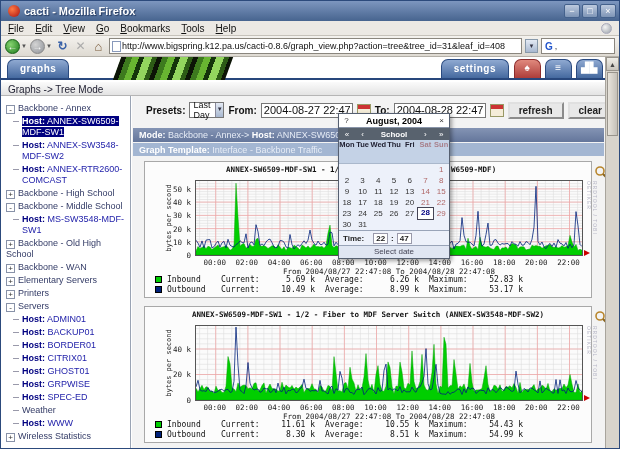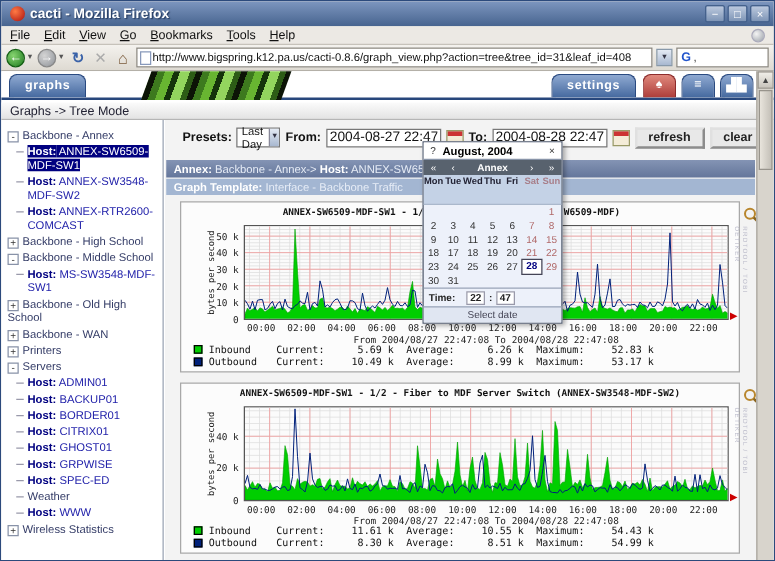--- a/index.html
+++ b/index.html
@@ -64,36 +64,36 @@
 .bar-t{color:#e6ecf6}
 
 .graph-panel{position:absolute;left:12px;width:448px;height:137px;background:#fcfcfc;border:1px solid #a8a8a8}
 .g-title{position:absolute;top:3px;left:0;width:100%;text-align:center;font:bold 7.5px "DejaVu Sans Mono",monospace;color:#111;white-space:nowrap}
 .g-title-left{position:absolute;top:3px;left:0;width:194px;text-align:right;font:bold 7.5px "DejaVu Sans Mono",monospace;color:#111;white-space:nowrap;overflow:hidden}
 .g-title-right{position:absolute;top:3px;left:306px;font:bold 7.5px "DejaVu Sans Mono",monospace;color:#111;white-space:nowrap}
 .ylabel{position:absolute;left:24px;top:56px;transform:translate(-50%,-50%) rotate(-90deg);font:7px "DejaVu Sans Mono",monospace;color:#222;white-space:nowrap}
 .plot{position:absolute;top:18px;left:50px;width:388px;height:76px;border:1px solid #555;background:#fbfbfb}
 .x-arrow{position:absolute;left:439px;top:88px;width:0;height:0;border-top:3px solid transparent;border-bottom:3px solid transparent;border-left:6px solid #c00}
 .ytick{position:absolute;left:0;width:46px;text-align:right;font:7.5px "DejaVu Sans Mono",monospace;color:#222}
-.xtick{position:absolute;top:96px;width:34px;text-align:left;font:7.5px "DejaVu Sans Mono",monospace;color:#222}
+.xtick{position:absolute;top:96px;width:34px;text-align:center;font:7.5px "DejaVu Sans Mono",monospace;color:#222}
 .g-foot{position:absolute;top:105px;left:50px;width:388px;text-align:center;font:7.5px "DejaVu Sans Mono",monospace;color:#222}
 .leg-row{position:absolute;left:10px;display:flex;align-items:center;font:8px "DejaVu Sans Mono",monospace;color:#111}
 .leg-sq{width:7px;height:7px;border:1px solid #000;margin-right:5px;flex:none}
 .leg-name{width:54px}.leg-lbl{width:48px}.leg-val{width:46px;text-align:right;margin-right:10px}
 .watermark{position:absolute;left:441px;top:19px;height:74px;writing-mode:vertical-rl;font-size:5px;color:#b8b8c8;letter-spacing:1px;overflow:hidden}
 .magnifier{position:absolute;left:462px;width:14px;height:14px}
 
 .scrollbar{position:absolute;top:0;right:0;width:14px;height:100%;background:#d8d4cc;border-left:1px solid #a8a49c}
 .sb-btn{height:14px;background:linear-gradient(#f0eee8,#c8c4bc);border:1px solid #98948c;text-align:center;font-size:7px;line-height:13px;color:#444}
 .sb-thumb{position:absolute;top:15px;left:1px;right:1px;height:64px;background:linear-gradient(90deg,#e8e4dc,#c4c0b8);border:1px solid #98948c}
 
 .calendar{position:absolute;left:337px;top:56px;width:112px;background:#edf1fa;border:1px solid #555f70;box-shadow:2px 2px 4px rgba(0,0,0,.35);z-index:50}
 .cal-header{display:flex;background:#fff;border-bottom:1px solid #8894a8;height:14px;align-items:center;font-size:9px}
 .cal-help,.cal-close{width:15px;text-align:center;color:#333;font-size:8px}
-.cal-title{flex:1;font-weight:bold;color:#000;font-size:9px}
+.cal-title{flex:1;text-align:center;font-weight:bold;color:#000;font-size:9px}
 .cal-nav{display:flex;background:#58626e;color:#fff;height:12px;align-items:center;font-size:8px}
 .cal-nav span{flex:1;text-align:center}
 .cal-nav .today{flex:3;font-weight:bold}
 .cal-days{display:flex;background:#c4d2e6;height:24px;font-weight:bold;font-size:7.5px;color:#223;align-items:flex-start;border-bottom:1px solid #aab8cc}
 .cal-days span{flex:1;text-align:center}
 .cal-days span.we{color:#a87f8a}
 .cal-week{display:flex;height:11px;font-size:8px;align-items:center}
 .cal-cell{flex:1;text-align:center;color:#333;height:11px;line-height:11px}
 .cal-cell.we{color:#b06868}
 .cal-cell.sel{color:#000080;font-weight:bold;background:#fff;outline:1px solid #445;line-height:10px}
@@ -164,20 +164,21 @@
       <div class="sidebar" id="sidebar">
           <div class="tree-item d0"><span class="expander">-</span><span class="branch-label">Backbone - Annex</span></div>
           <div class="tree-item d1 selected"><span class="host-label">Host:</span><span class="host-name"> ANNEX-SW6509-MDF-SW1</span></div>
           <div class="tree-item d1"><span class="host-label">Host:</span><span class="host-name"> ANNEX-SW3548-MDF-SW2</span></div>
           <div class="tree-item d1"><span class="host-label">Host:</span><span class="host-name"> ANNEX-RTR2600-COMCAST</span></div>
           <div class="tree-item d0"><span class="expander">+</span><span class="branch-label">Backbone - High School</span></div>
           <div class="tree-item d0"><span class="expander">-</span><span class="branch-label">Backbone - Middle School</span></div>
           <div class="tree-item d1"><span class="host-label">Host:</span><span class="host-name"> MS-SW3548-MDF-SW1</span></div>
           <div class="tree-item d0"><span class="expander">+</span><span class="branch-label">Backbone - Old High School</span></div>
           <div class="tree-item d0"><span class="expander">+</span><span class="branch-label">Backbone - WAN</span></div>
+          <div class="tree-item d0"><span class="expander">+</span><span class="branch-label">Elementary Servers</span></div>
           <div class="tree-item d0"><span class="expander">+</span><span class="branch-label">Printers</span></div>
           <div class="tree-item d0"><span class="expander">-</span><span class="branch-label">Servers</span></div>
           <div class="tree-item d1"><span class="host-label">Host:</span><span class="host-name"> ADMIN01</span></div>
           <div class="tree-item d1"><span class="host-label">Host:</span><span class="host-name"> BACKUP01</span></div>
           <div class="tree-item d1"><span class="host-label">Host:</span><span class="host-name"> BORDER01</span></div>
           <div class="tree-item d1"><span class="host-label">Host:</span><span class="host-name"> CITRIX01</span></div>
           <div class="tree-item d1"><span class="host-label">Host:</span><span class="host-name"> GHOST01</span></div>
           <div class="tree-item d1"><span class="host-label">Host:</span><span class="host-name"> GRPWISE</span></div>
           <div class="tree-item d1"><span class="host-label">Host:</span><span class="host-name"> SPEC-ED</span></div>
           <div class="tree-item d1"><span class="branch-label">Weather</span></div>
@@ -195,21 +196,21 @@
           <span class="lbl-b">From:</span>
           <input class="date-input" value="2004-08-27 22:47" style="">
           <span class="cal-btn"></span>
           <span class="lbl-b">To:</span>
           <input class="date-input" value="2004-08-28 22:47" style="">
           <span class="cal-btn"></span>
           <button class="btn3d">refresh</button>
           <button class="btn3d">clear</button>
         </div>
         <div class="bar1">
-          <span class="bar-b">Annex:</span><span class="bar-t"> Backbone - Annex-&gt; </span><span class="bar-b">Host:</span><span class="bar-t"> ANNEX-SW6509-M</span>
+          <span class="bar-b">Mode:</span><span class="bar-t"> Backbone - Annex-&gt; </span><span class="bar-b">Host:</span><span class="bar-t"> ANNEX-SW6509-M</span>
         </div>
         <div class="bar2">
           <span class="bar-b">Graph Template:</span><span class="bar-t"> Interface - Backbone Traffic</span>
         </div>
 
         <div class="graph-panel" style="top: 65px;">
             <div class="g-title-left">ANNEX-SW6509-MDF-SW1 - 1/</div>
             <div class="g-title-right">W6509-MDF)</div>
             <div class="ylabel">bytes per second</div>
             <div class="ytick" style="top: 89px;">0</div>
@@ -492,21 +493,21 @@
 
     <div class="calendar">
       <div class="cal-header">
         <span class="cal-help">?</span>
         <span class="cal-title">August, 2004</span>
         <span class="cal-close">×</span>
       </div>
       <div class="cal-nav" id="cal-nav">
           <span>«</span>
           <span>‹</span>
-          <span class="today">Annex</span>
+          <span class="today">School</span>
           <span>›</span>
           <span>»</span>
         </div>
       <div class="cal-days" id="cal-days">
           <span>Mon</span>
           <span>Tue</span>
           <span>Wed</span>
           <span>Thu</span>
           <span>Fri</span>
           <span class="we">Sat</span>

